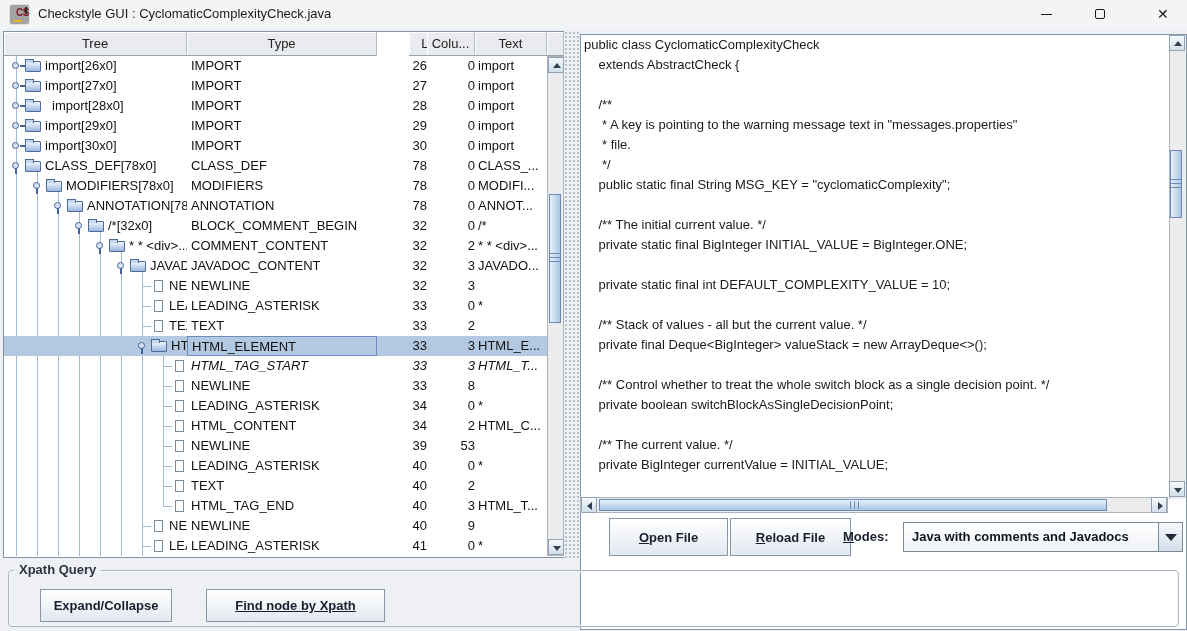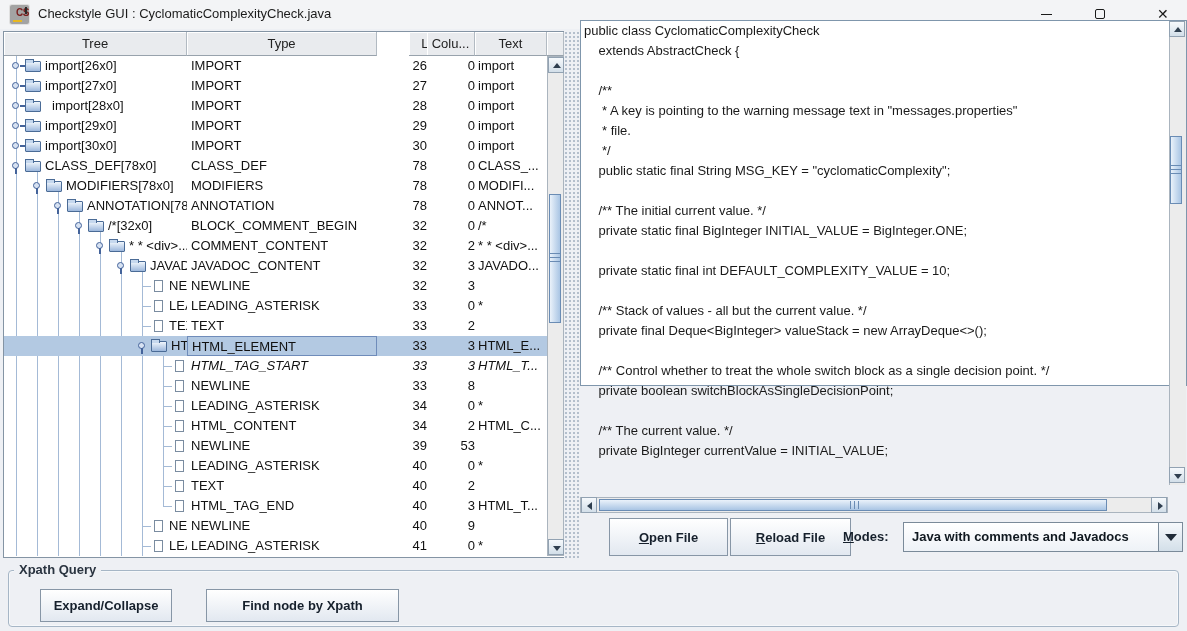--- a/index.html
+++ b/index.html
@@ -66,21 +66,21 @@
   .thumb-h { position:absolute; top:1px; height:12px; background:linear-gradient(180deg,#eaf2fa,#a9c5e4);
              border:1px solid #6a8cb4; }
   .grip-h { position:absolute; width:10px; height:1px; background:#6a8cb4; left:50%; margin-left:-5px; }
   .grip-v { position:absolute; width:1px; height:8px; background:#6a8cb4; top:50%; margin-top:-4px; }
 
   
   .divider { position:absolute; left:564px; top:31px; width:16px; height:527px; background-color:#eef0f4;
              background-image:radial-gradient(#b4bfcc 1px, transparent 1.2px); background-size:4px 4px; }
 
   
-  .code-panel { position:absolute; left:580px; top:20px; width:607px; height:366px; background:#fff;
+  .code-panel { position:absolute; left:580px; top:34px; width:607px; height:596px; background:#fff;
                 border:1px solid #7f96ac; }
   .code-view { position:absolute; left:0; top:0; width:588px; height:464px; overflow:hidden; }
   .codeline { height:20px; line-height:20px; font-size:13px; color:#1a1a1a; white-space:pre; padding-left:3px; }
   .code-vsb { left:588px; top:0; width:17px; height:464px; border:none; border-left:1px solid #aab4be; }
   .code-hsb { left:580px; top:497px; width:588px; height:16px; }
 
   
   .mbtn { position:absolute; background:linear-gradient(180deg,#ffffff,#e2e8f0);
           border:1px solid #8796a6; font-size:13px; font-weight:bold; color:#16202c;
           text-align:center; cursor:default;margin-left:24px; }
@@ -483,15 +483,15 @@
   <button class="mbtn" id="btn-reload" style="left:706px; top:518px; width:121px; height:38px;"><u>R</u>eload File</button>
   <div class="lbl-modes" id="lbl-modes"><u>M</u>odes:</div>
   <div class="combo">
     <div class="combo-value">Java with comments and Javadocs</div>
     <div class="combo-arrow"></div>
   </div>
 
   <div class="xgroup"></div>
   <div class="xtitle">Xpath Query</div>
   <button class="mbtn" id="btn-expand" style="left:16px; top:589px; width:132px; height:33px;">Expand/Collapse</button>
-  <button class="mbtn" id="btn-find" style="left:182px; top:589px; width:193px; height:33px;">Find node by Xpath</button>
+  <button class="mbtn" id="btn-find" style="left:182px; top:589px; width:179px; height:33px;text-decoration:underline;">Find node by Xpath</button>
 
 </div>
 
 </body></html>

